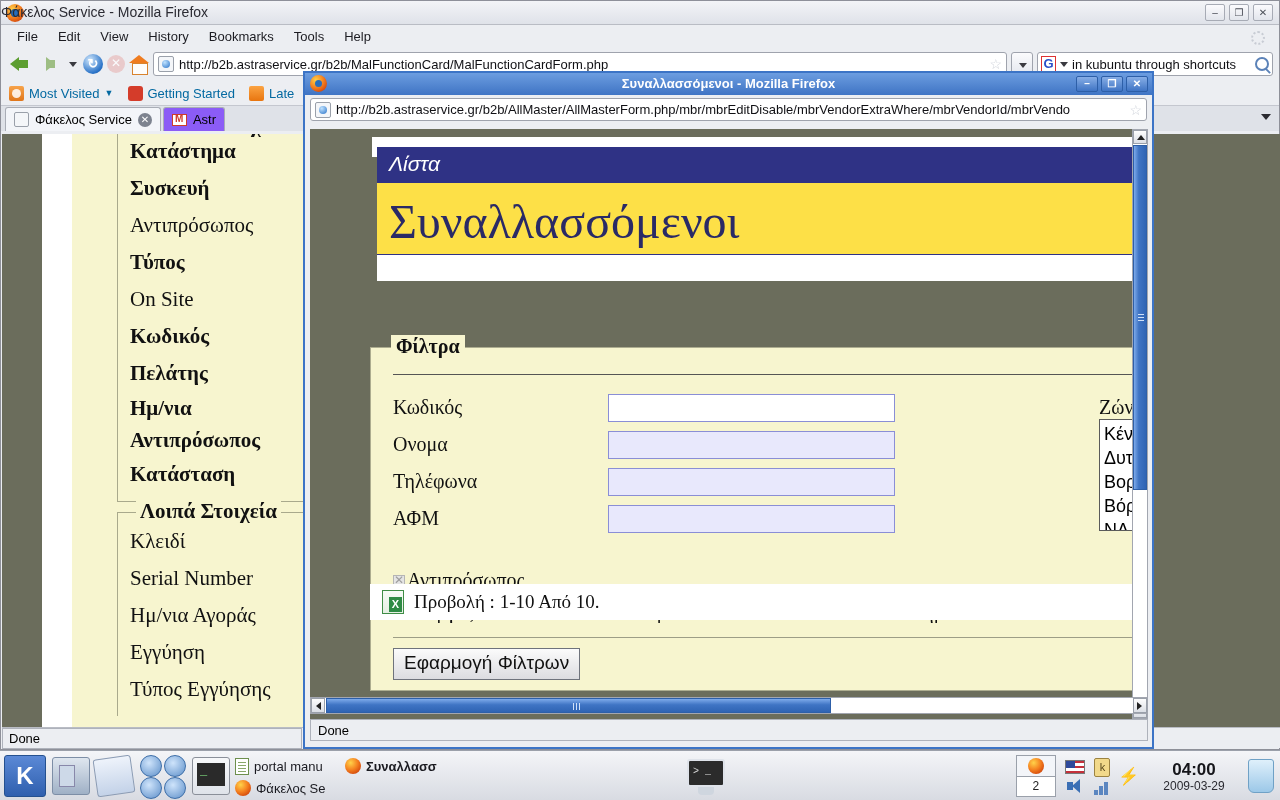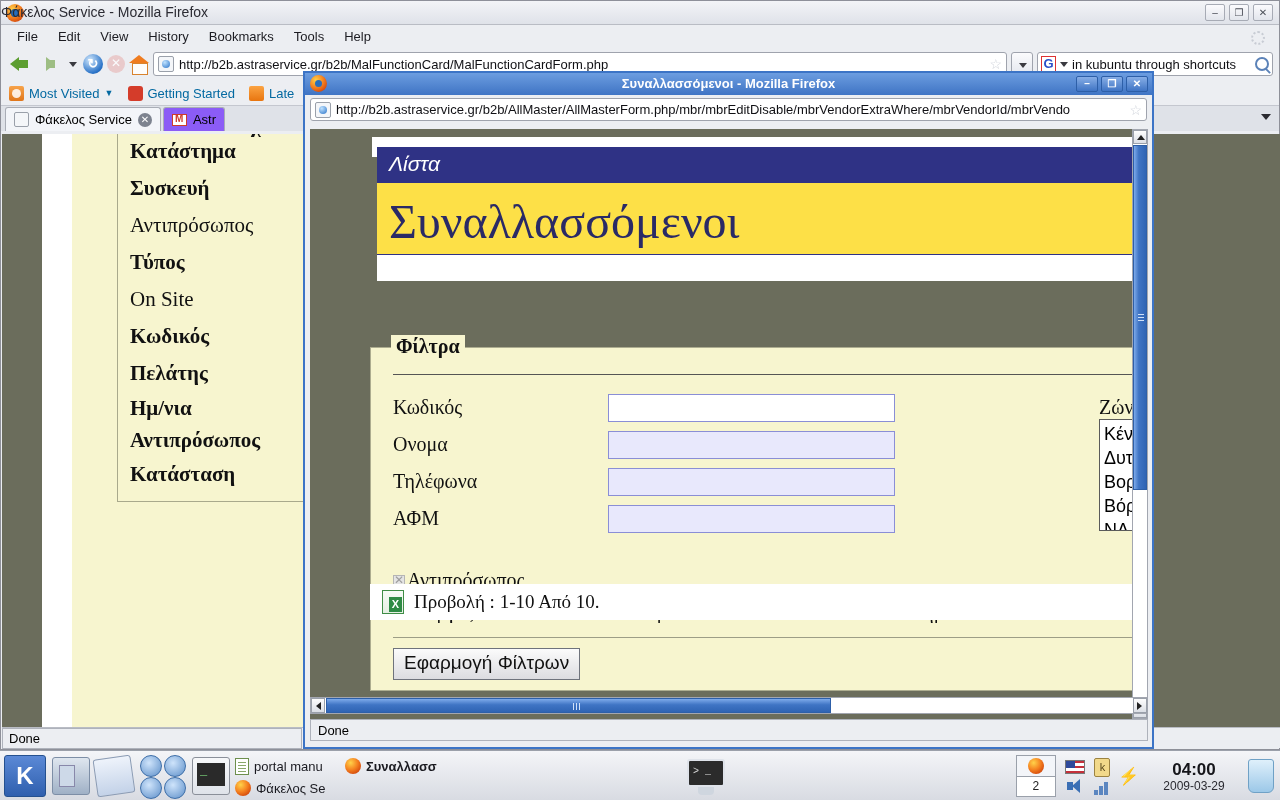--- a/index.html
+++ b/index.html
@@ -342,20 +342,28 @@
           <div class="fl-item">Αντιπρόσωπος</div>
           <div class="fl-item b">Τύπος</div>
           <div class="fl-item">On Site</div>
           <div class="fl-item b">Κωδικός</div>
           <div class="fl-item b">Πελάτης</div>
           <div class="fl-item b" style="line-height:32px">Ημ/νια</div>
           <div class="fl-item b" style="line-height:32px">Αντιπρόσωπος</div>
           <div class="fl-item b">Κατάσταση</div>
         </div>
 
+        <div class="fieldset-b">
+          <div class="fs-legend">Λοιπά Στοιχεία</div>
+          <div class="fl-item">Κλειδί</div>
+          <div class="fl-item">Serial Number</div>
+          <div class="fl-item">Ημ/νια Αγοράς</div>
+          <div class="fl-item">Εγγύηση</div>
+          <div class="fl-item">Τύπος Εγγύησης</div>
+        </div>
 
       </div>
     </div>
 
     <div class="statusbar-main">
       <div class="sb-box">Done</div>
     </div>
   </div>
 
   <div class="win-pop">

